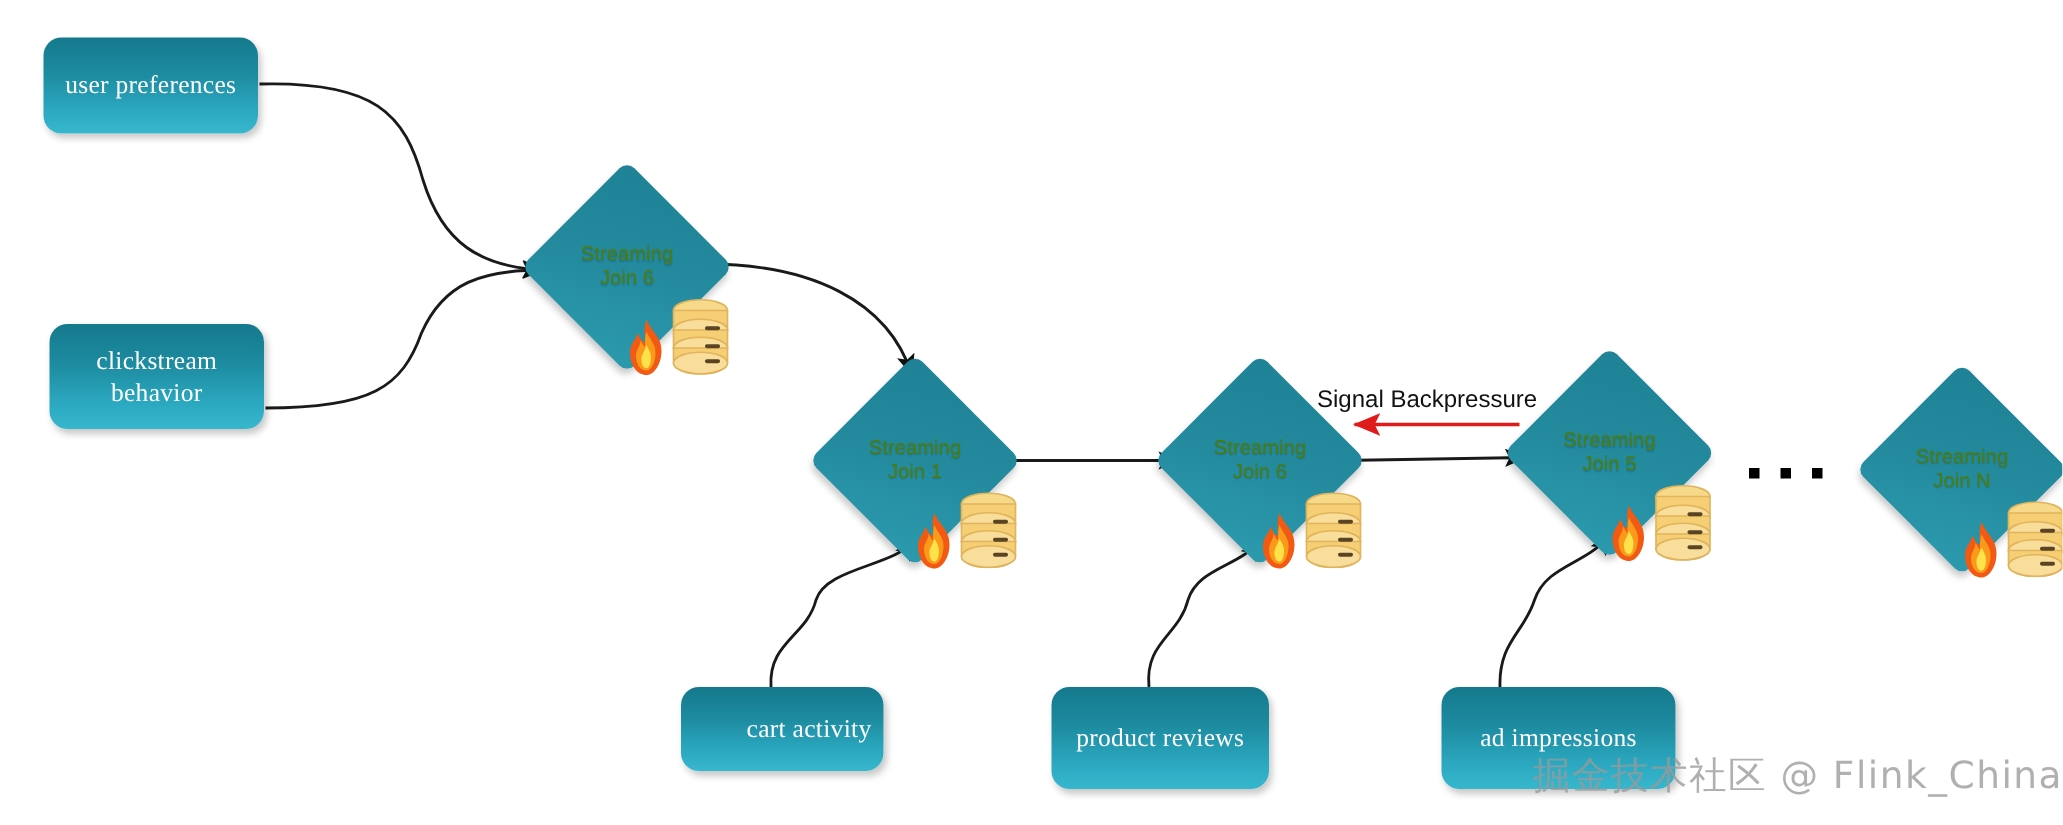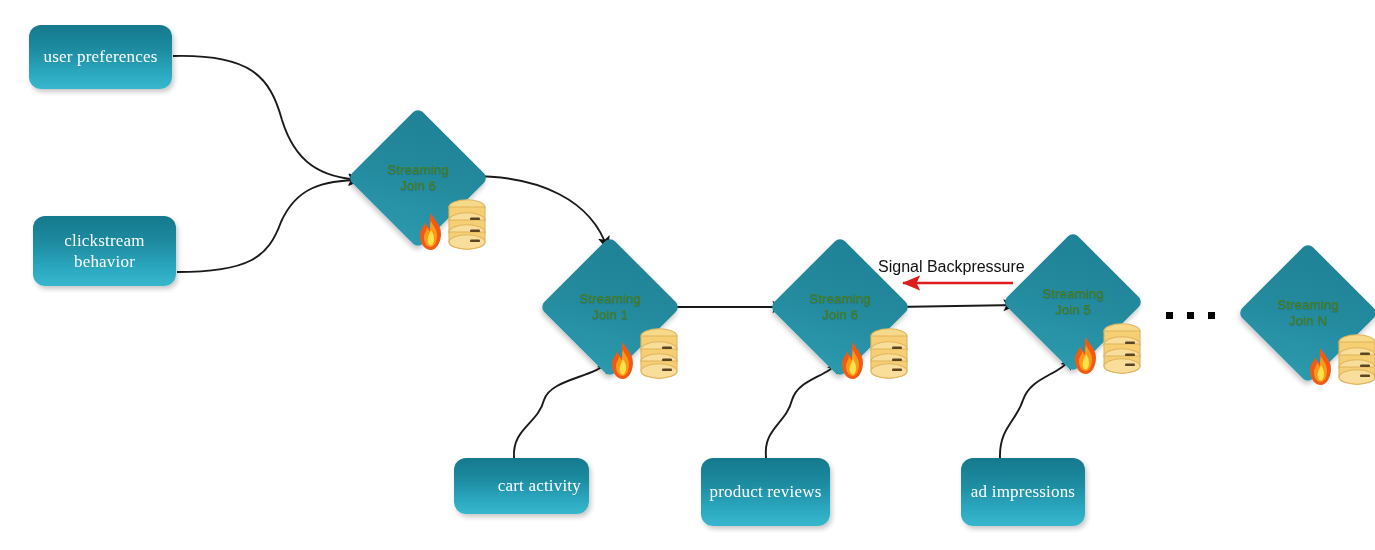--- a/index.html
+++ b/index.html
@@ -161,25 +161,25 @@
   </div>
 
   <div class="srcbox" style="left:33px; top:216px; width:143px; height:70px;">
     <span>clickstream behavior</span>
   </div>
 
   <div class="srcbox" style="left:454px; top:458px; width:135px; height:56px;justify-content:flex-end;">
     <span>cart activity</span>
   </div>
 
-  <div class="srcbox" style="left:701px; top:458px; width:129px; height:68px;">
+  <div class="srcbox" style="left:701px; top:458px; width:145px; height:68px;">
     <span>product reviews</span>
   </div>
 
-  <div class="srcbox" style="left:961px; top:458px; width:124px; height:68px;">
+  <div class="srcbox" style="left:961px; top:458px; width:156px; height:68px;">
     <span>ad impressions</span>
   </div>
 
   <div class="diamond-wrap" style="left:368px; top:128px;">
     <div class="diamond"></div>
     <div class="diamond-label">
       <div>Streaming</div>
       <div>Join 6</div>
     </div>
     <svg class="dbicon" viewBox="0 0 46 52">
@@ -312,14 +312,15 @@
   </div>
 
   <div class="bp-label" style="left:878px; top:258px;">Signal Backpressure</div>
 
   <div class="ellipsis" style="left:1166px; top:312px;">
     <span></span>
     <span></span>
     <span></span>
   </div>
 
+  <div class="watermark" style="left:1022px; top:500px;">掘金技术社区 @ Flink_China</div>
 
 </div>
 
 </body></html>

